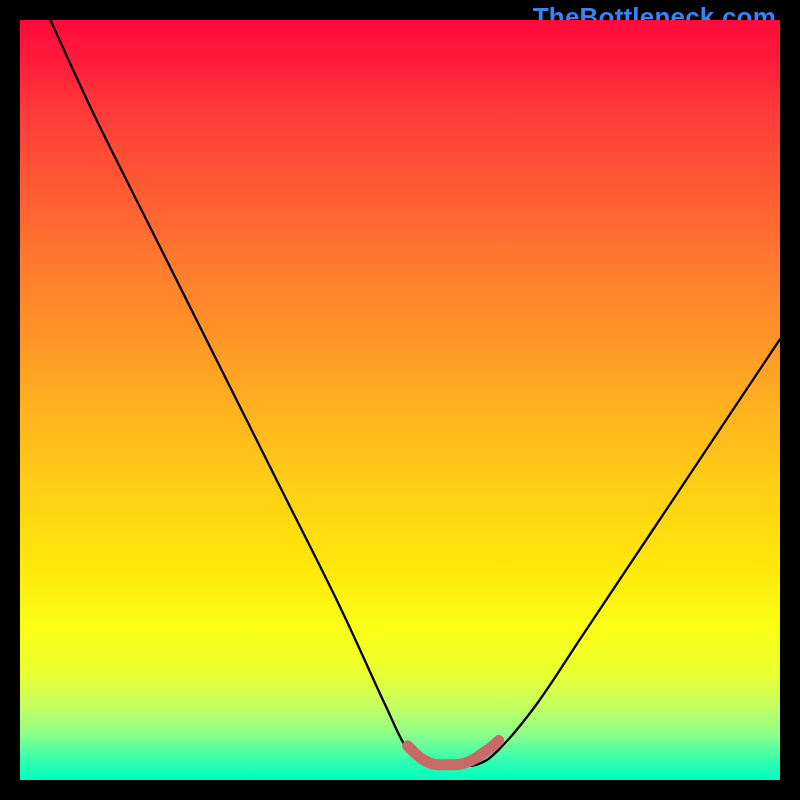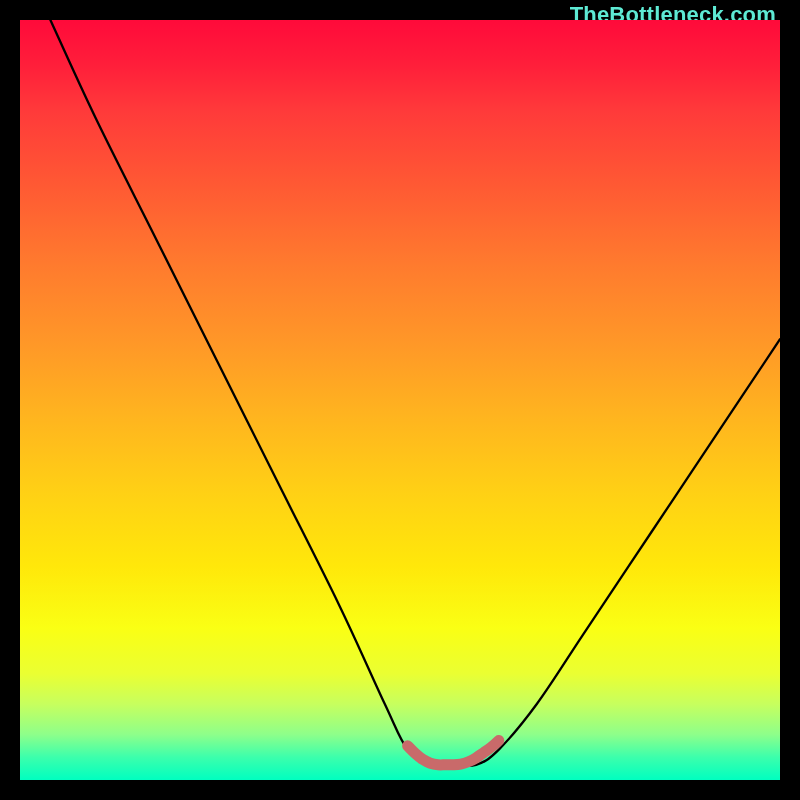--- a/index.html
+++ b/index.html
@@ -45,23 +45,23 @@
       #8eff8a 94%,
       #3cffac 97%,
       #00ffc0 100%
     );
   }
   .watermark {
     position: absolute;
     top: 2px;
     right: 24px;
     font-family: Arial, Helvetica, sans-serif;
-    font-size: 22px;
+    font-size: 26px;
     font-weight: 600;
-    color: #5eead4;
+    color: #3b82f6;
     letter-spacing: 0.2px;
     user-select: none;
   }
   svg.curve {
     position: absolute;
     inset: 0;
   }
 </style>
 </head>
 <body>

